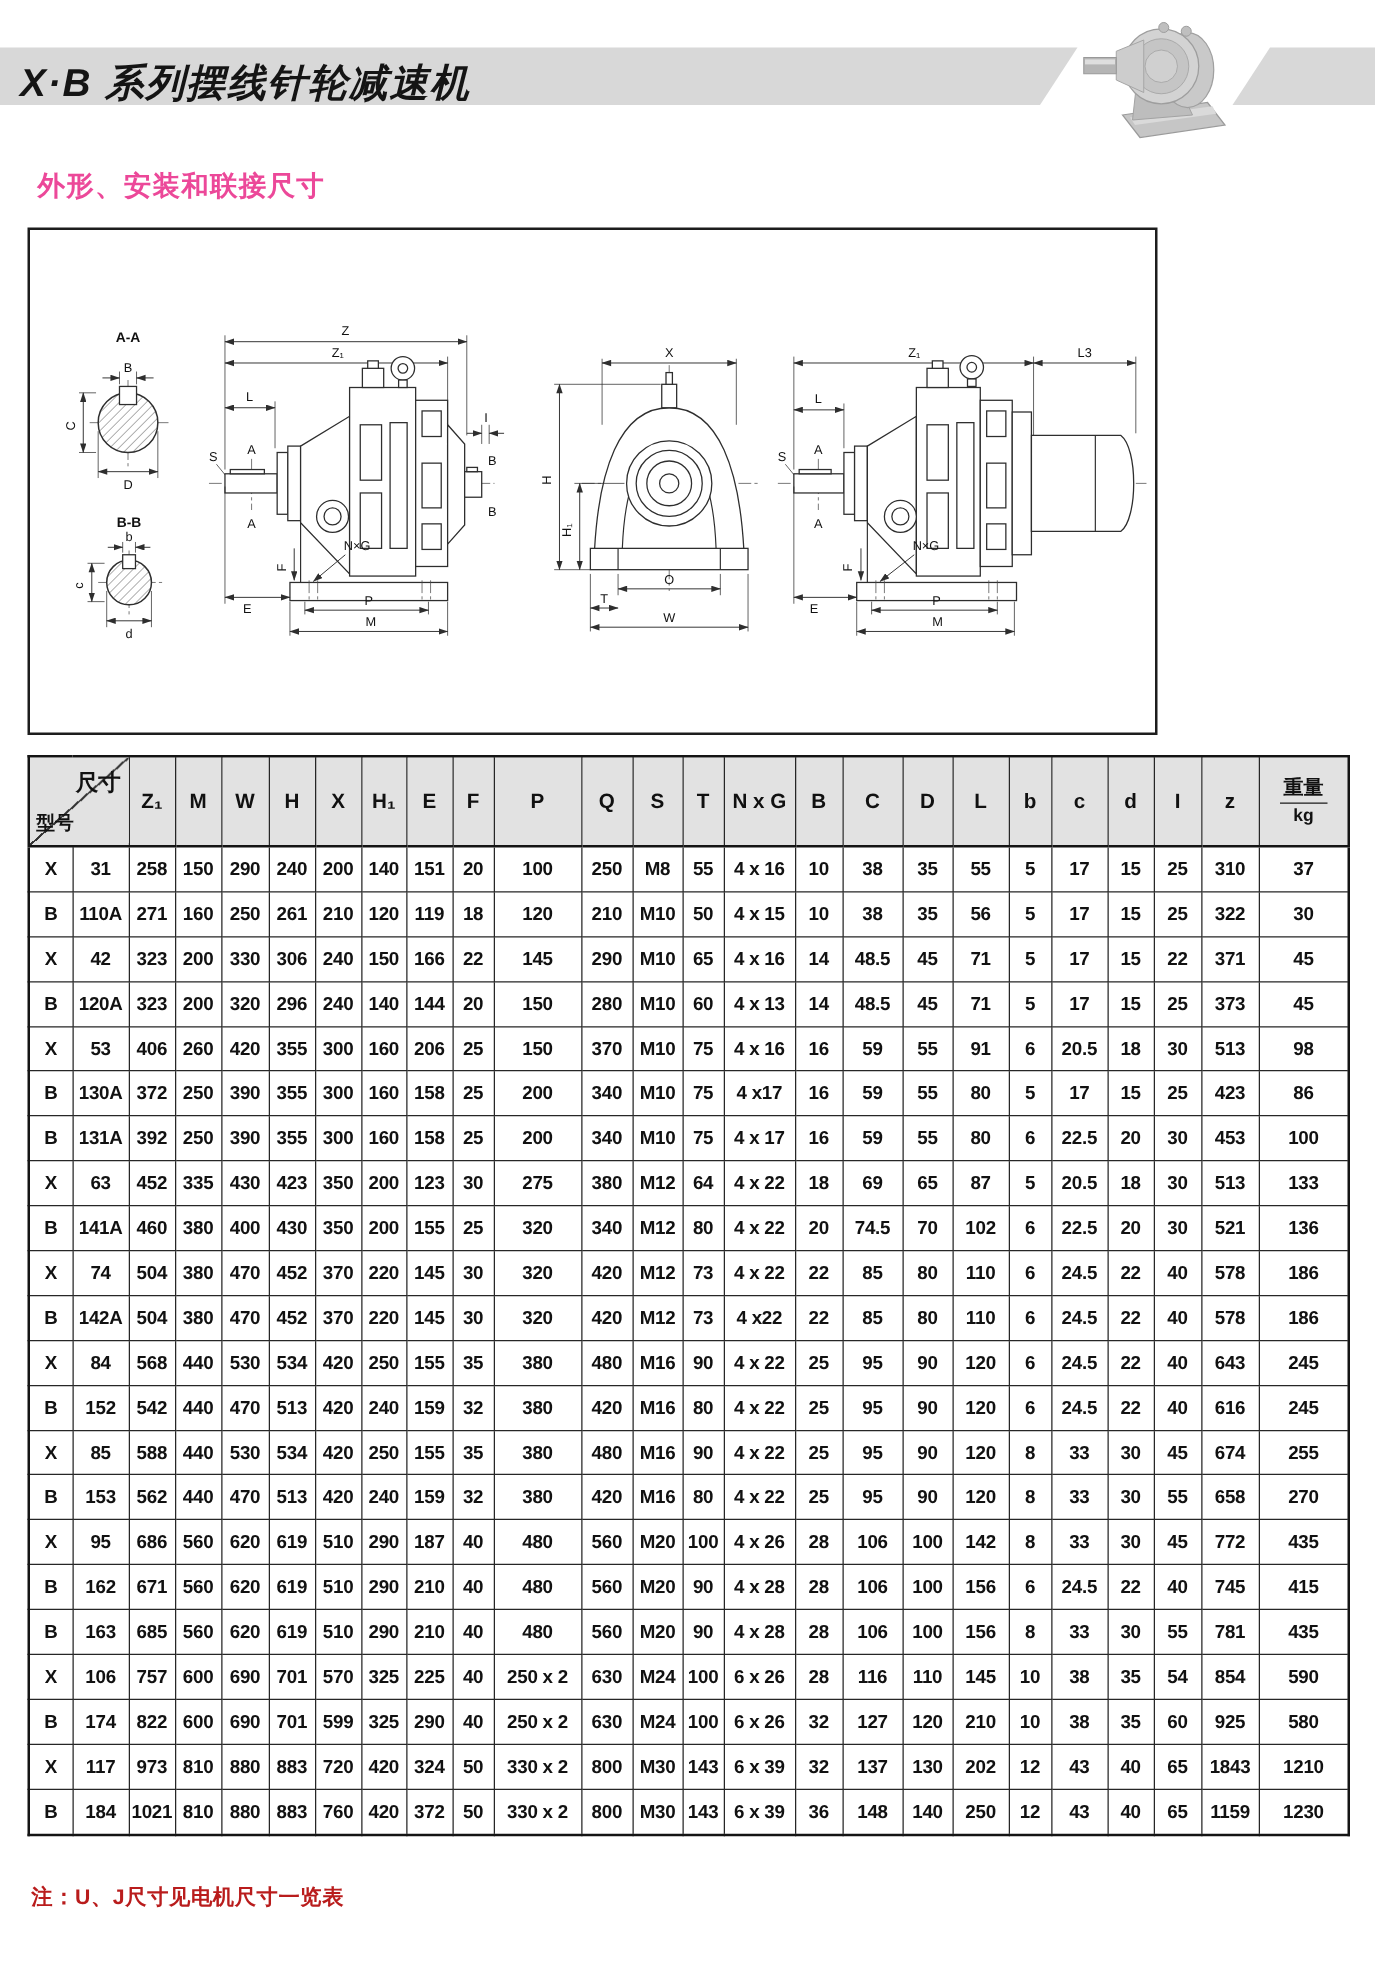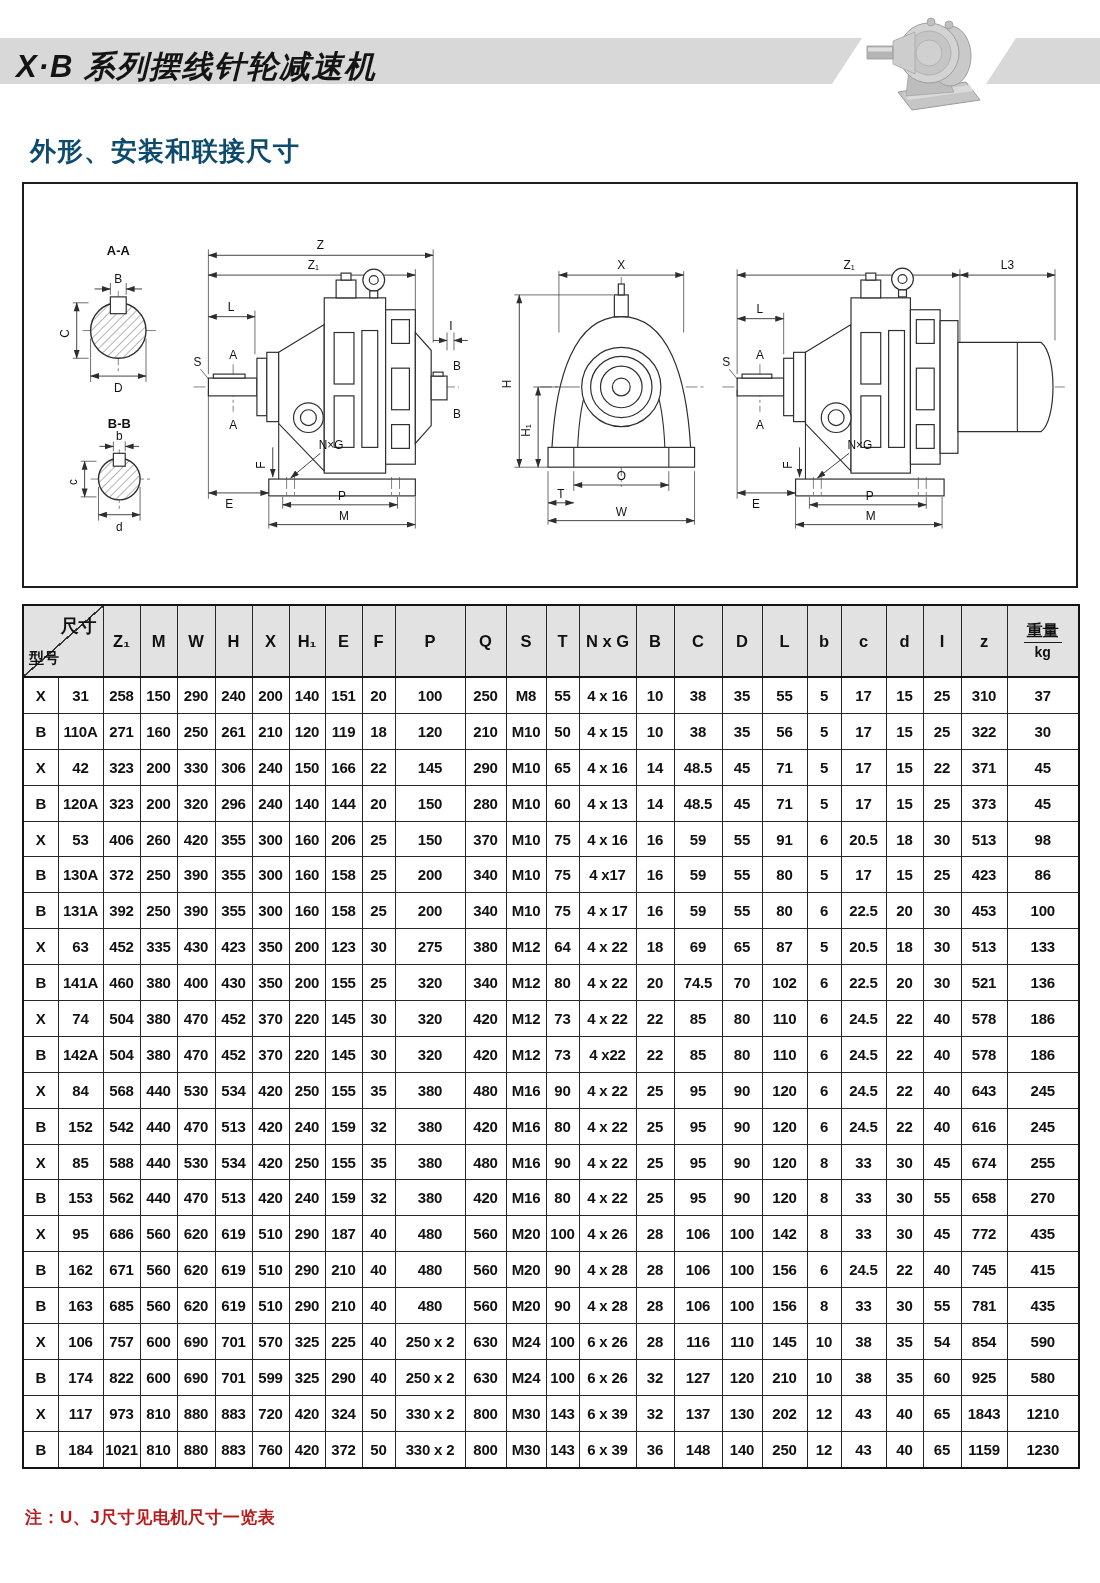--- a/index.html
+++ b/index.html
@@ -11,26 +11,26 @@
   
   .banner-svg{position:absolute;left:0;top:0;width:1100px;height:120px;}
   .banner-title{
     position:absolute;left:16px;top:46px;width:760px;
     font-size:31px;font-weight:700;font-style:italic;letter-spacing:1.5px;
     color:#141414;white-space:nowrap;
   }
   .product-photo{position:absolute;left:860px;top:8px;width:128px;height:104px;}
   
   .section-heading{
-    position:absolute;left:30px;top:134px;font-size:26px;font-weight:700;color:#0c4a6e;
+    position:absolute;left:30px;top:134px;font-size:22px;font-weight:700;color:#ec4899;
     letter-spacing:1px;
   }
   
   .drawing-box{
-    position:absolute;left:22px;top:182px;width:1056px;height:406px;
+    position:absolute;left:22px;top:182px;width:904px;height:406px;
     border:2.5px solid #1d1d1d;background:#fff;box-sizing:border-box;
   }
   .drawing-box svg{width:100%;height:100%;}
   .ln{stroke:#2e2e2e;stroke-width:1.1;fill:none;}
   .fig{stroke:#2e2e2e;stroke-width:1.2;fill:#ffffff;}
   .fill-h{stroke:#2e2e2e;stroke-width:1.4;}
   .dim{stroke:#2e2e2e;stroke-width:0.9;fill:none;marker-start:url(#aS);marker-end:url(#aE);}
   .dimE{stroke:#2e2e2e;stroke-width:0.9;fill:none;marker-end:url(#aE);}
   .ext{stroke:#2e2e2e;stroke-width:0.7;fill:none;}
   .cl{stroke:#4a4a4a;stroke-width:0.7;fill:none;stroke-dasharray:12 3 3 3;}

